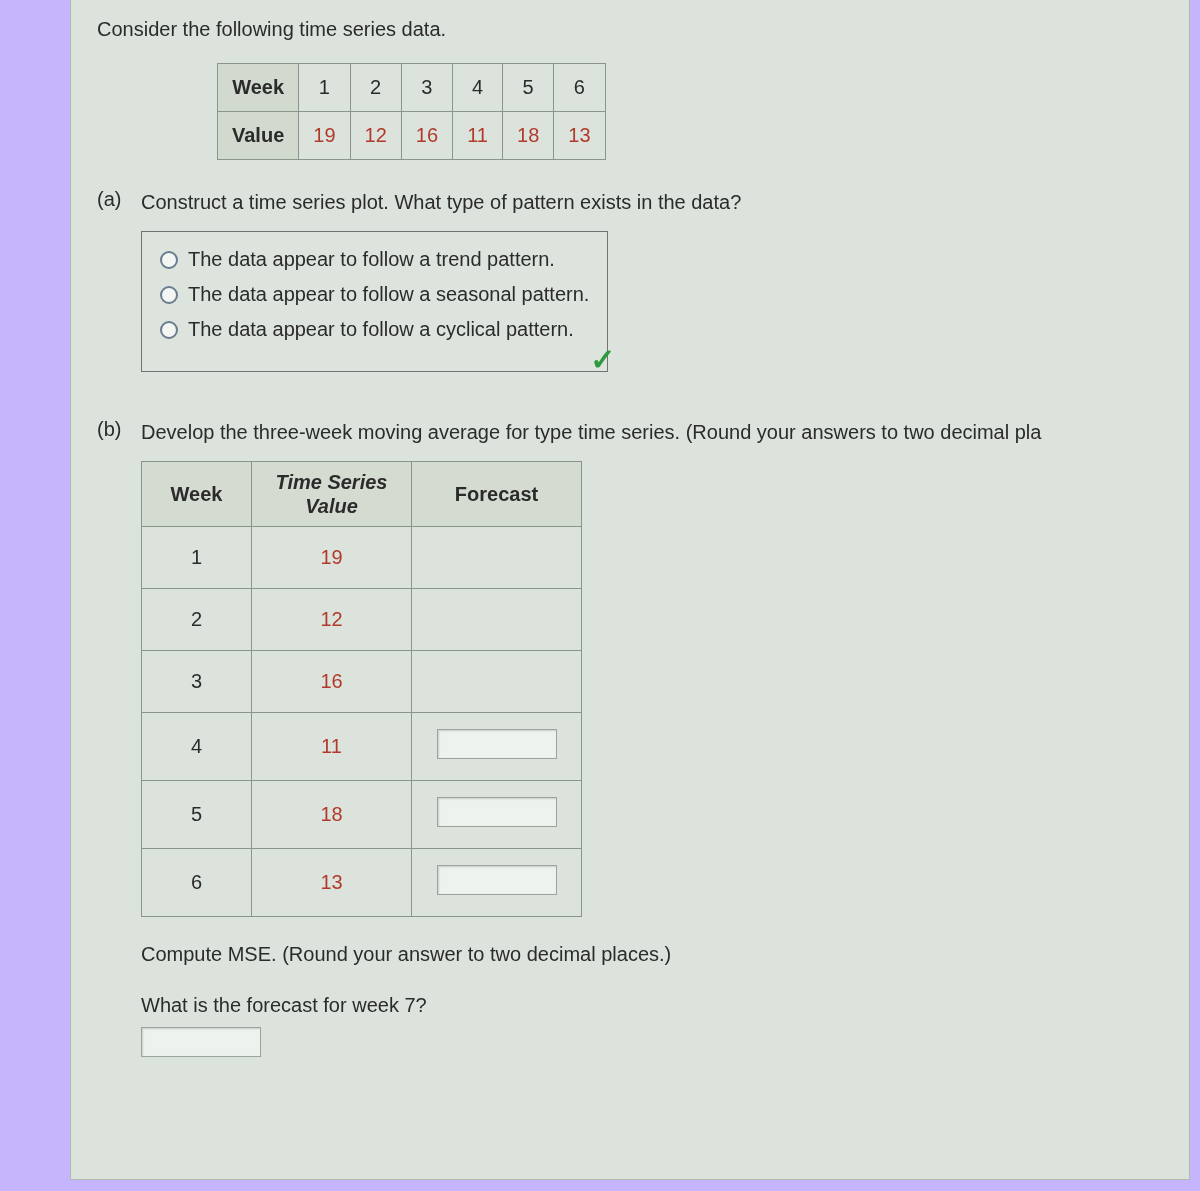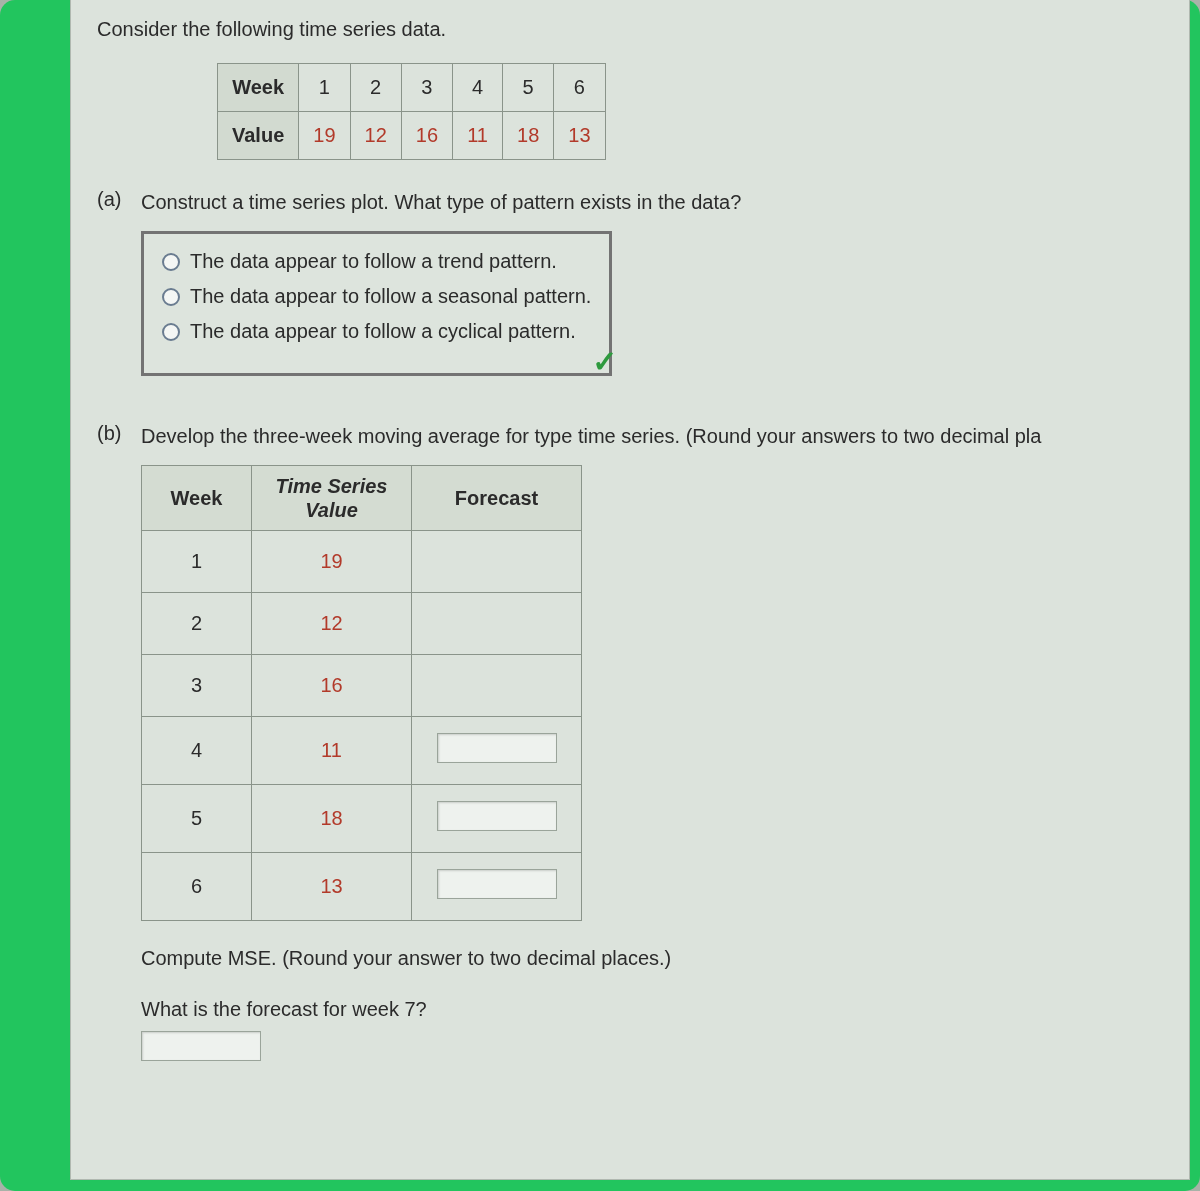--- a/index.html
+++ b/index.html
@@ -10,22 +10,22 @@
     background: #a8b2a8;
     width: 1200px;
     height: 1191px;
     overflow: hidden;
     position: relative;
   }
   .screen {
     position: absolute;
     top: 0; left: 0;
     width: 1200px; height: 1191px;
-    background: #22c55e;
-    border-radius: 15px;
+    background: #c4b5fd;
+    border-radius: 0;
     padding: 0;
   }
   .panel {
     background: #dce3dc;
     margin: 0 10px 0 70px;
     border: 1px solid #b0b8b0;
     border-top: none;
     padding: 18px 20px 20px 26px;
     min-height: 1180px;
     font-size: 20px;
@@ -46,21 +46,21 @@
   }
   table.data th {
     background: #d2dad0;
     font-weight: bold;
   }
   .value-red { color: #b23a2a; }
   .part { display: flex; margin-bottom: 16px; }
   .part-label { width: 44px; flex-shrink: 0; }
   .part-body { flex: 1; }
   .options-box {
-    border: 3px solid #737373;
+    border: 1px solid #737373;
     display: inline-block;
     padding: 10px 14px 24px 14px;
     margin-top: 14px;
     position: relative;
     background: #dde4dd;
   }
   .option-row { padding: 6px 4px; display: flex; align-items: center; gap: 10px; font-size: 20px; }
   .radio {
     width: 18px; height: 18px; border-radius: 50%;
     border: 2px solid #6a7c90; display: inline-flex;

